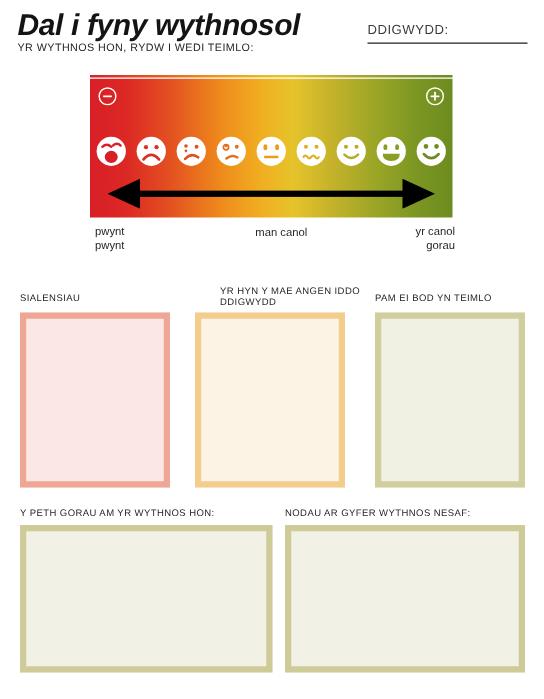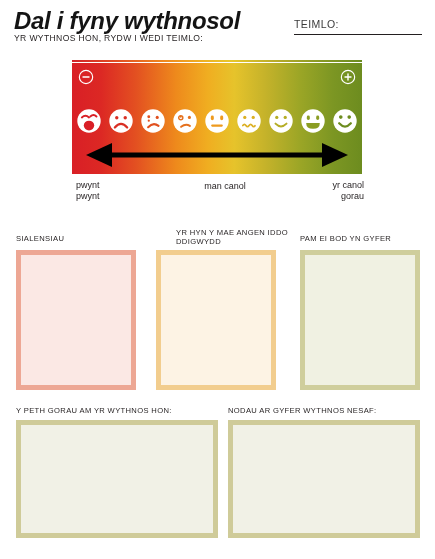--- a/index.html
+++ b/index.html
@@ -126,21 +126,21 @@
   #box-goals{      left:228px; top:420px; width:192px; height:118px;
     border:5px solid #cfcb99; background:#f1f1e6; }
   #lbl-goals{      left:228px; top:406px; }
 </style>
 </head>
 <body>
 
 <div class="header">
   <div class="title">Dal i fyny wythnosol</div>
   <div class="date-wrap">
-    <span class="date-label">TEIMLO:</span>
+    <span class="date-label">DDIGWYDD:</span>
   </div>
   <div class="date-rule"></div>
 </div>
 
 <div class="prompt">YR WYTHNOS HON, RYDW I WEDI TEIMLO:</div>
 
 <div class="scale-wrap">
   <div class="scale-topline"></div>
   <div class="scale-bar"></div>
 
@@ -268,21 +268,21 @@
 <div class="box-label" id="lbl-challenges">SIALENSIAU</div>
 <div class="box" id="box-challenges">
   <div class="box-inner"></div>
 </div>
 
 <div class="box-label" id="lbl-needs">YR HYN Y MAE ANGEN IDDO DDIGWYDD</div>
 <div class="box" id="box-needs">
   <div class="box-inner"></div>
 </div>
 
-<div class="box-label" id="lbl-why">PAM EI BOD YN GYFER</div>
+<div class="box-label" id="lbl-why">PAM EI BOD YN TEIMLO</div>
 <div class="box" id="box-why">
   <div class="box-inner"></div>
 </div>
 
 <div class="box-label" id="lbl-best">Y PETH GORAU AM YR WYTHNOS HON:</div>
 <div class="box" id="box-best">
   <div class="box-inner"></div>
 </div>
 
 <div class="box-label" id="lbl-goals">NODAU AR GYFER WYTHNOS NESAF:</div>

